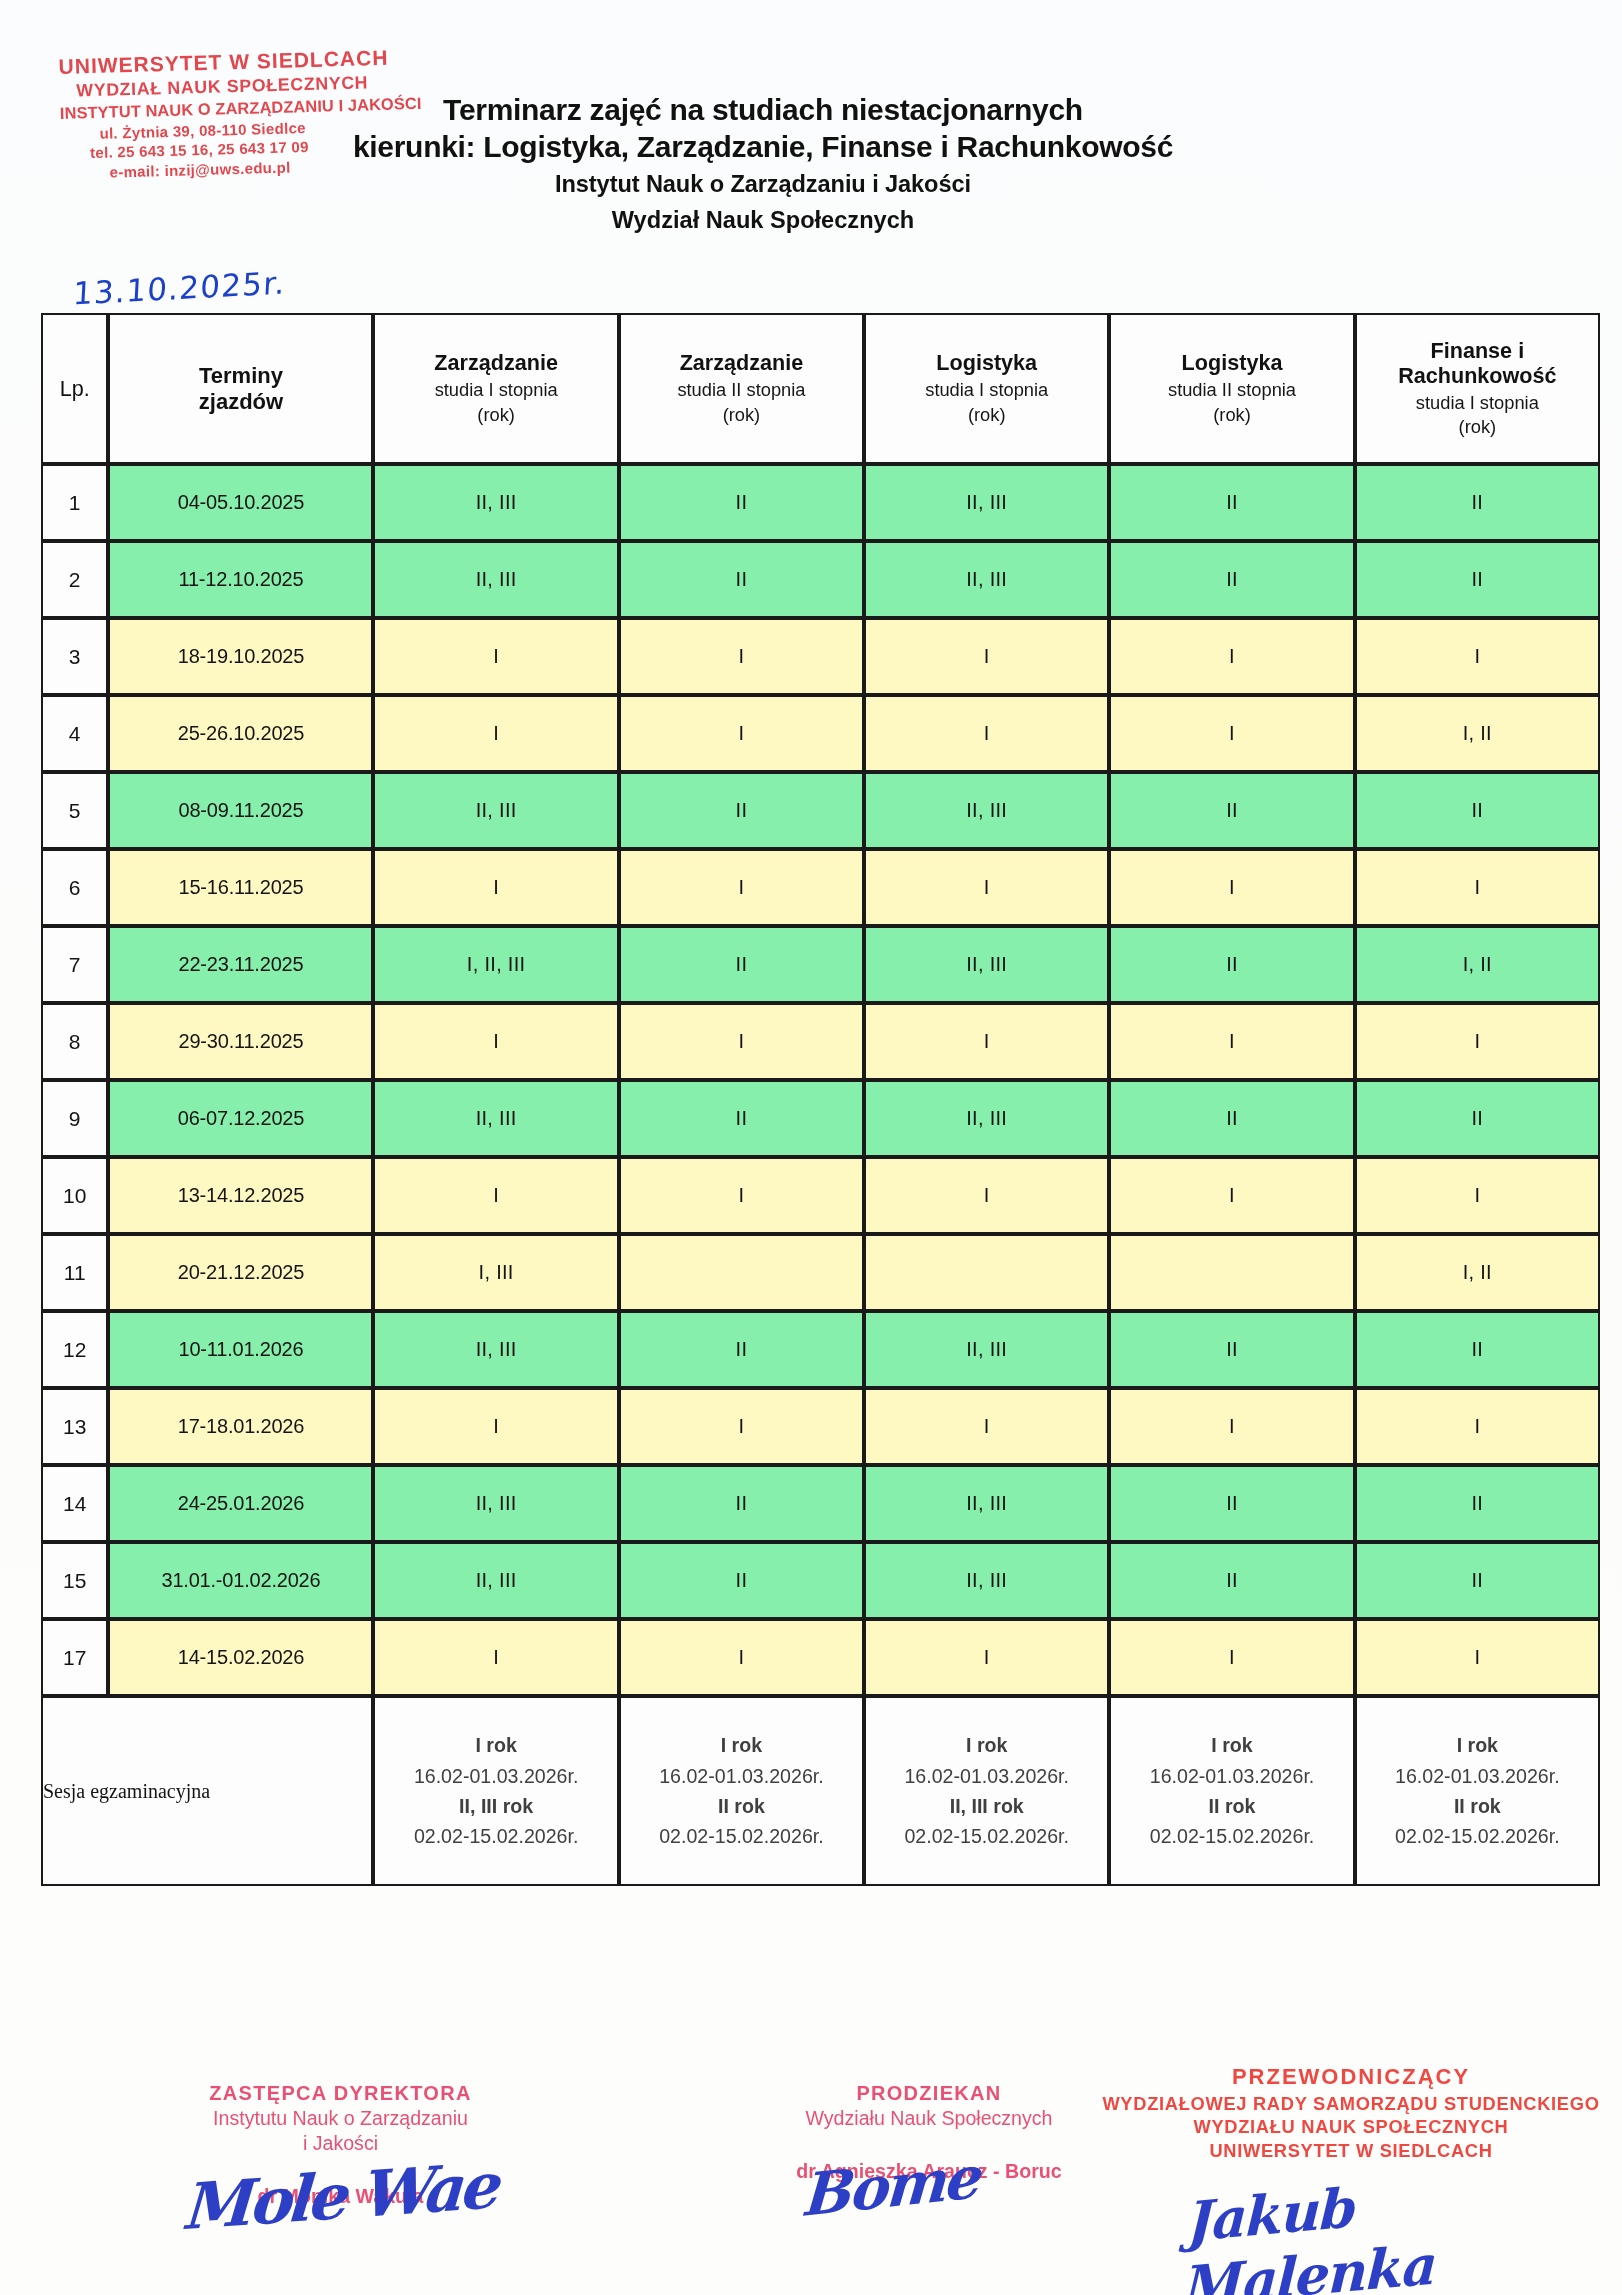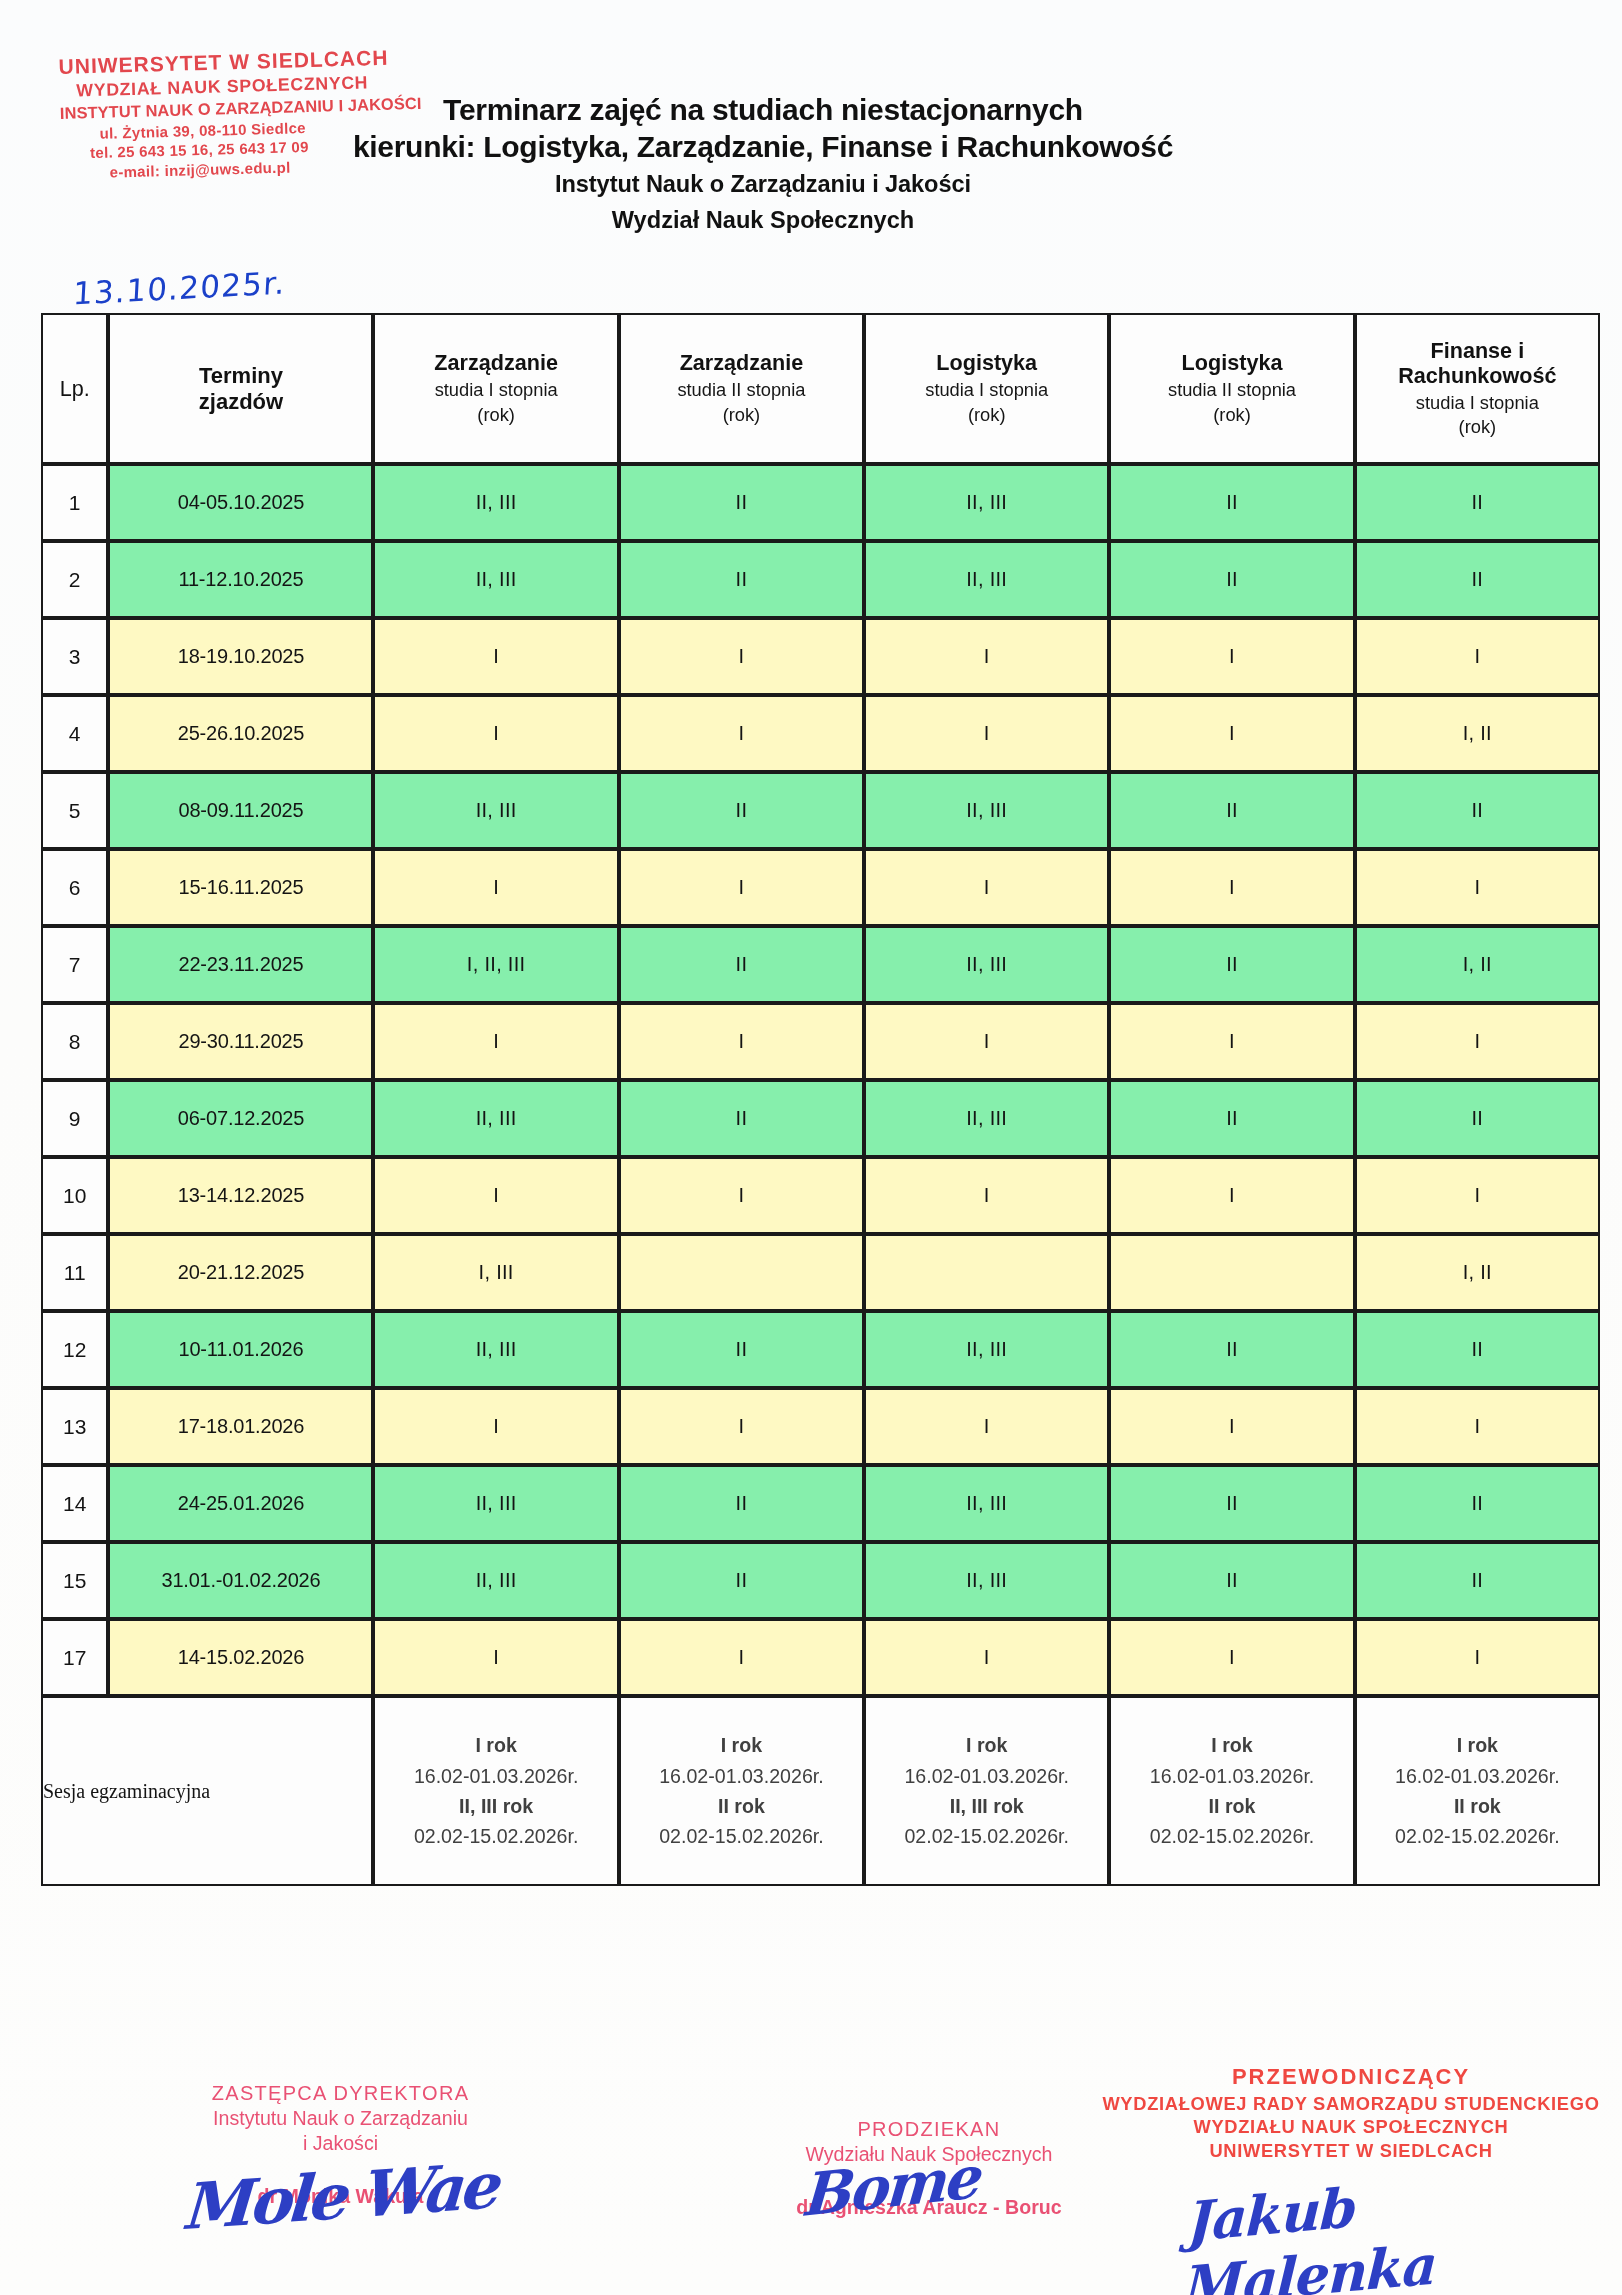--- a/index.html
+++ b/index.html
@@ -211,24 +211,24 @@
   
   .sig {
     position: absolute;
     color: #e8456a;
     text-align: center;
     line-height: 1.30;
     opacity: .93;
     font-family: "Liberation Sans", sans-serif;
   }
   .sig.left  { left: 131px;  top: 2080px; width: 419px; }
-  .sig.mid   { left: 700px; top: 2080px; width: 458px; margin-top: 36px; }
+  .sig.mid   { left: 700px; top: 2080px; width: 458px; }
   .sig.right { left: 1099px; top: 2063px; width: 504px; color:#ef3b33; }
 
-  .sig .s-top  { font-size: 20px; font-weight: 400; letter-spacing: 1.3px; }
+  .sig .s-top  { font-size: 20px; font-weight: 700; letter-spacing: 1.3px; }
   .sig .s-body { font-size: 19.6px; font-weight: 500; }
   .sig .s-name { font-size: 19.6px; font-weight: 600; margin-top: 27.5px; }
 
   .sig.right .s-top  { font-size: 22px; letter-spacing: 2px; font-weight: 700;}
   .sig.right .s-body { font-size: 18.3px; font-weight: 700; letter-spacing: 0.7px; }
 
   
   .ink {
     position: absolute;
     color: #2d3fc4;

